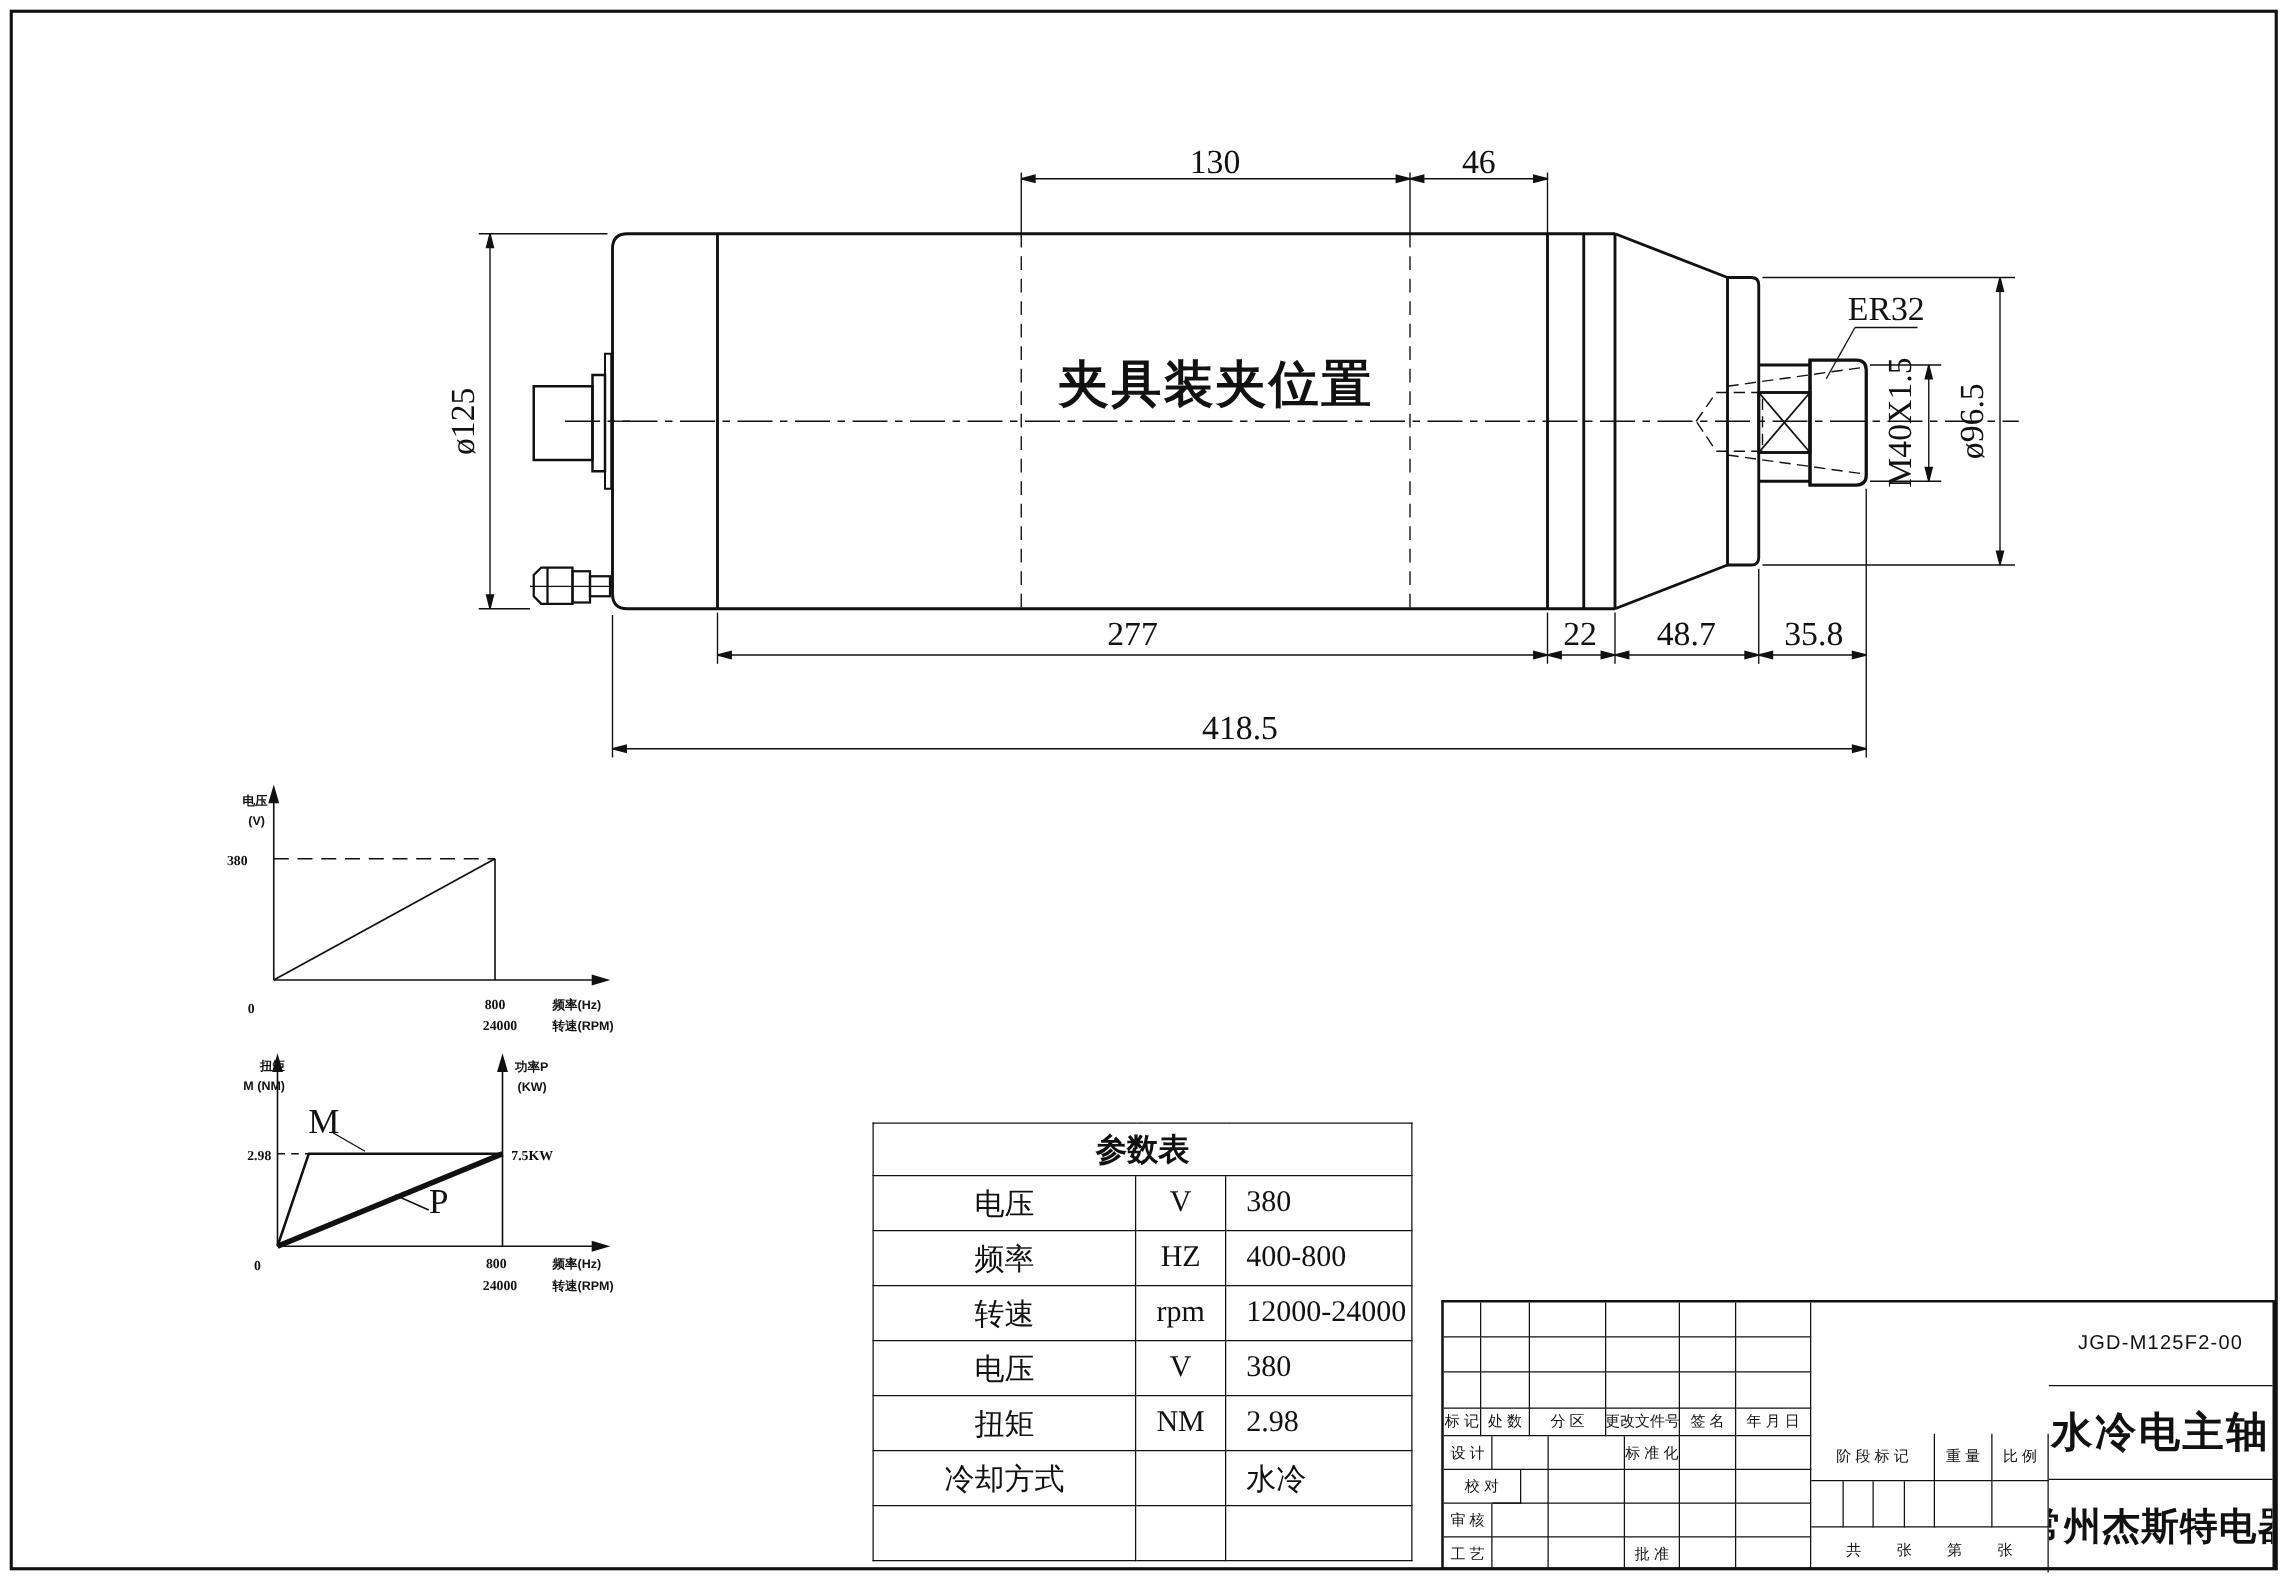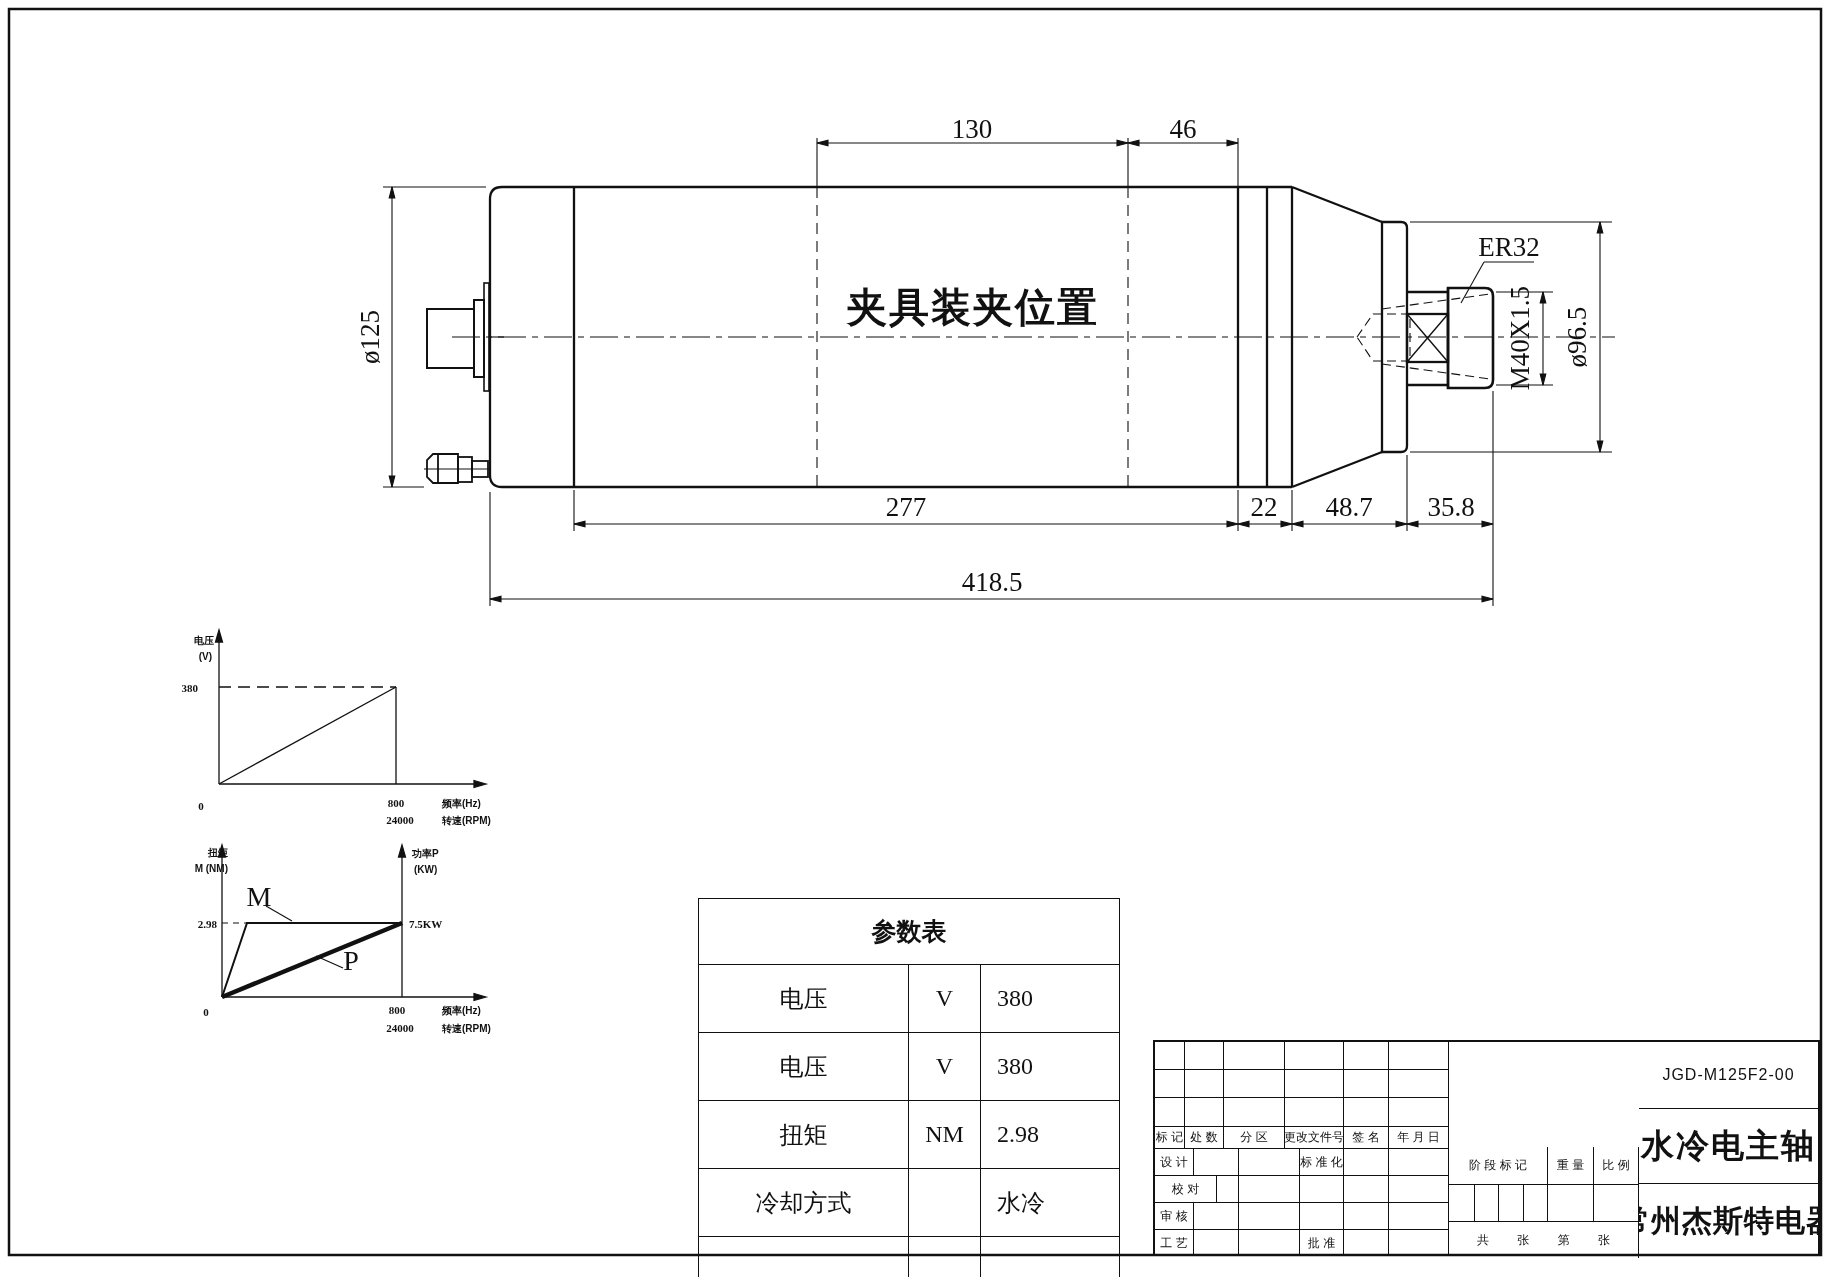--- a/index.html
+++ b/index.html
@@ -7,21 +7,21 @@
         font-family:"Liberation Sans",sans-serif;color:#111;}
   .abs{position:absolute;}
   svg text{fill:#111;}
   .dimtxt{font-family:"Liberation Serif",serif;font-size:27px;}
   .cjk{font-family:"Liberation Sans",sans-serif;}
   .axlab{font-size:10px;font-weight:bold;}
   .axnum{font-family:"Liberation Serif",serif;font-size:11px;font-weight:bold;}
 
   
   #ptable{position:absolute;left:698px;top:898px;border-collapse:collapse;table-layout:fixed;}
-  #ptable td{border:1.5px solid #111;height:35px;padding:16px;font-size:24px;overflow:hidden;white-space:nowrap;}
+  #ptable td{border:1.5px solid #111;height:35px;padding:4px;font-size:24px;overflow:hidden;white-space:nowrap;}
   #ptable .t-title{text-align:center;font-weight:bold;font-size:25px;height:33px;}
   #ptable .t-name{text-align:center;}
   #ptable .t-unit{text-align:center;font-family:"Liberation Serif",serif;}
   #ptable .t-val{text-align:left;padding-left:16px;font-family:"Liberation Serif",serif;}
 
   
   #tblock{position:absolute;left:1153px;top:1040px;width:667px;height:216px;border:2px solid #111;box-sizing:border-box;}
   #tblock .tc{position:absolute;border-right:1px solid #111;border-bottom:1px solid #111;box-sizing:border-box;
               display:flex;align-items:center;justify-content:center;font-size:12px;white-space:nowrap;overflow:hidden;}
   #tblock .nb{border-right:none;}
@@ -216,20 +216,30 @@
         <col style="width:139px">
       </colgroup>
     <tbody>
         <tr>
           <td colspan="3" class="t-title">参数表</td>
         </tr>
     <tr>
           <td class="t-name">电压</td>
           <td class="t-unit">V</td>
           <td class="t-val">380</td>
+        </tr>
+    <tr>
+          <td class="t-name">频率</td>
+          <td class="t-unit">HZ</td>
+          <td class="t-val">400-800</td>
+        </tr>
+    <tr>
+          <td class="t-name">转速</td>
+          <td class="t-unit">rpm</td>
+          <td class="t-val">12000-24000</td>
         </tr>
     <tr>
           <td class="t-name">电压</td>
           <td class="t-unit">V</td>
           <td class="t-val">380</td>
         </tr>
     <tr>
           <td class="t-name">扭矩</td>
           <td class="t-unit">NM</td>
           <td class="t-val">2.98</td>

